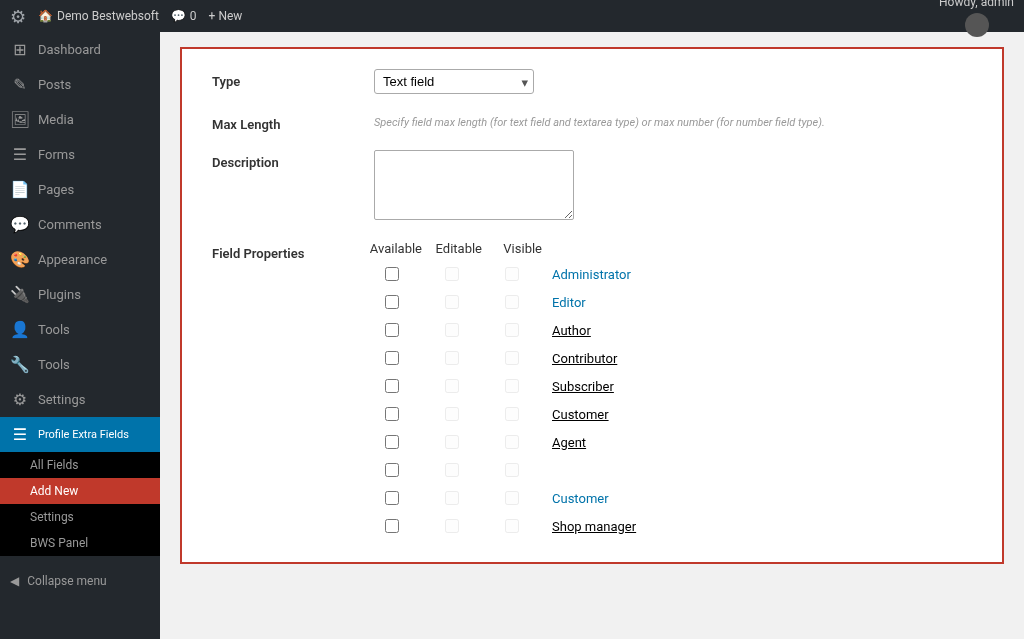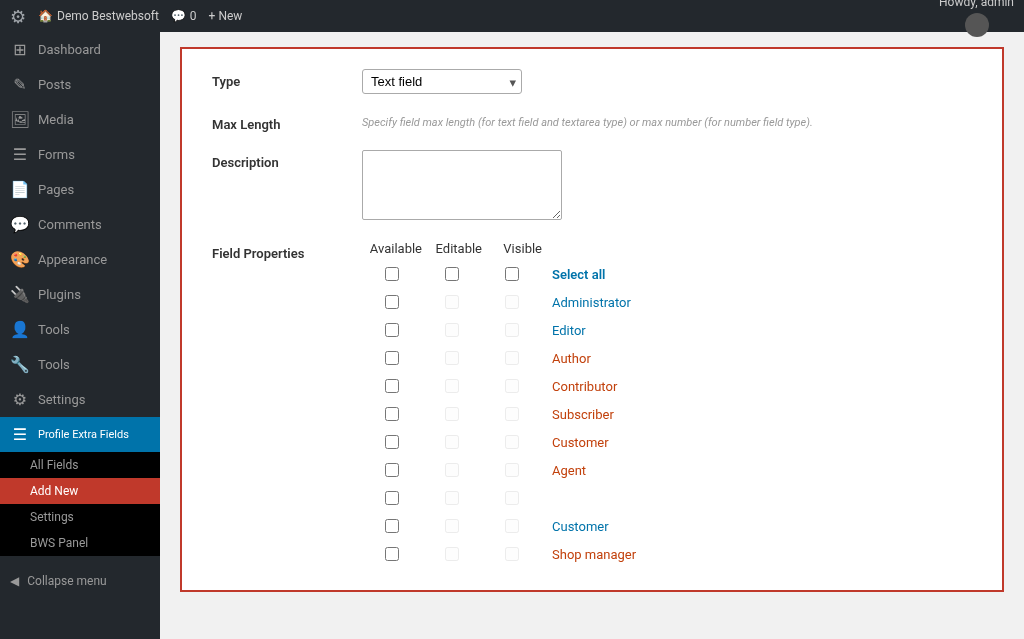--- a/index.html
+++ b/index.html
@@ -68,21 +68,21 @@
       background: #fff;
       border: 2px solid #c0392b;
       padding: 20px 30px;
       margin-bottom: 20px;
     }
 
     .form-row {
       display: flex;
       align-items: flex-start;
       margin-bottom: 18px;
-      gap: 20px;
+      gap: 32px;
     }
     .form-label {
       width: 130px;
       font-size: 13px;
       font-weight: 600;
       padding-top: 5px;
       flex-shrink: 0;
     }
     .form-control-wrap { flex: 1; }
 
@@ -202,21 +202,21 @@
     .fp-role-name {
       width: 200px;
       padding-left: 10px;
       font-size: 13px;
       color: #0073aa;
     }
     .fp-role-name.select-all {
       font-weight: 600;
       color: #0073aa;
     }
-    .fp-role-name.plain { color: #c2410c; }
+    .fp-role-name.plain { color: #000000; text-decoration: underline; }
 
     input[type="checkbox"] {
       cursor: pointer;
       width: 14px;
       height: 14px;
     }
     input[type="checkbox"]:disabled {
       cursor: default;
       opacity: 0.4;
     }
@@ -367,32 +367,20 @@
       <div class="field-props-row">
         <div class="field-props-label">Field Properties</div>
         <div class="field-props-table">
 
           <div class="fp-header">
             <div class="fp-col-header">Available</div>
             <div class="fp-col-header">Editable</div>
             <div class="fp-col-header">Visible</div>
           </div>
 
-          <div class="fp-row">
-            <div class="fp-checkbox-cell">
-              <input type="checkbox" style="">
-            </div>
-            <div class="fp-checkbox-cell">
-              <input type="checkbox" style="">
-            </div>
-            <div class="fp-checkbox-cell">
-              <input type="checkbox" style="">
-            </div>
-            <div class="fp-role-name select-all">Select all</div>
-          </div>
 
           <div class="fp-row">
             <div class="fp-checkbox-cell">
                 <input type="checkbox" style="">
               </div>
             <div class="fp-checkbox-cell">
                 <input type="checkbox" disabled="" style="">
               </div>
             <div class="fp-checkbox-cell">
                 <input type="checkbox" disabled="" style="">

